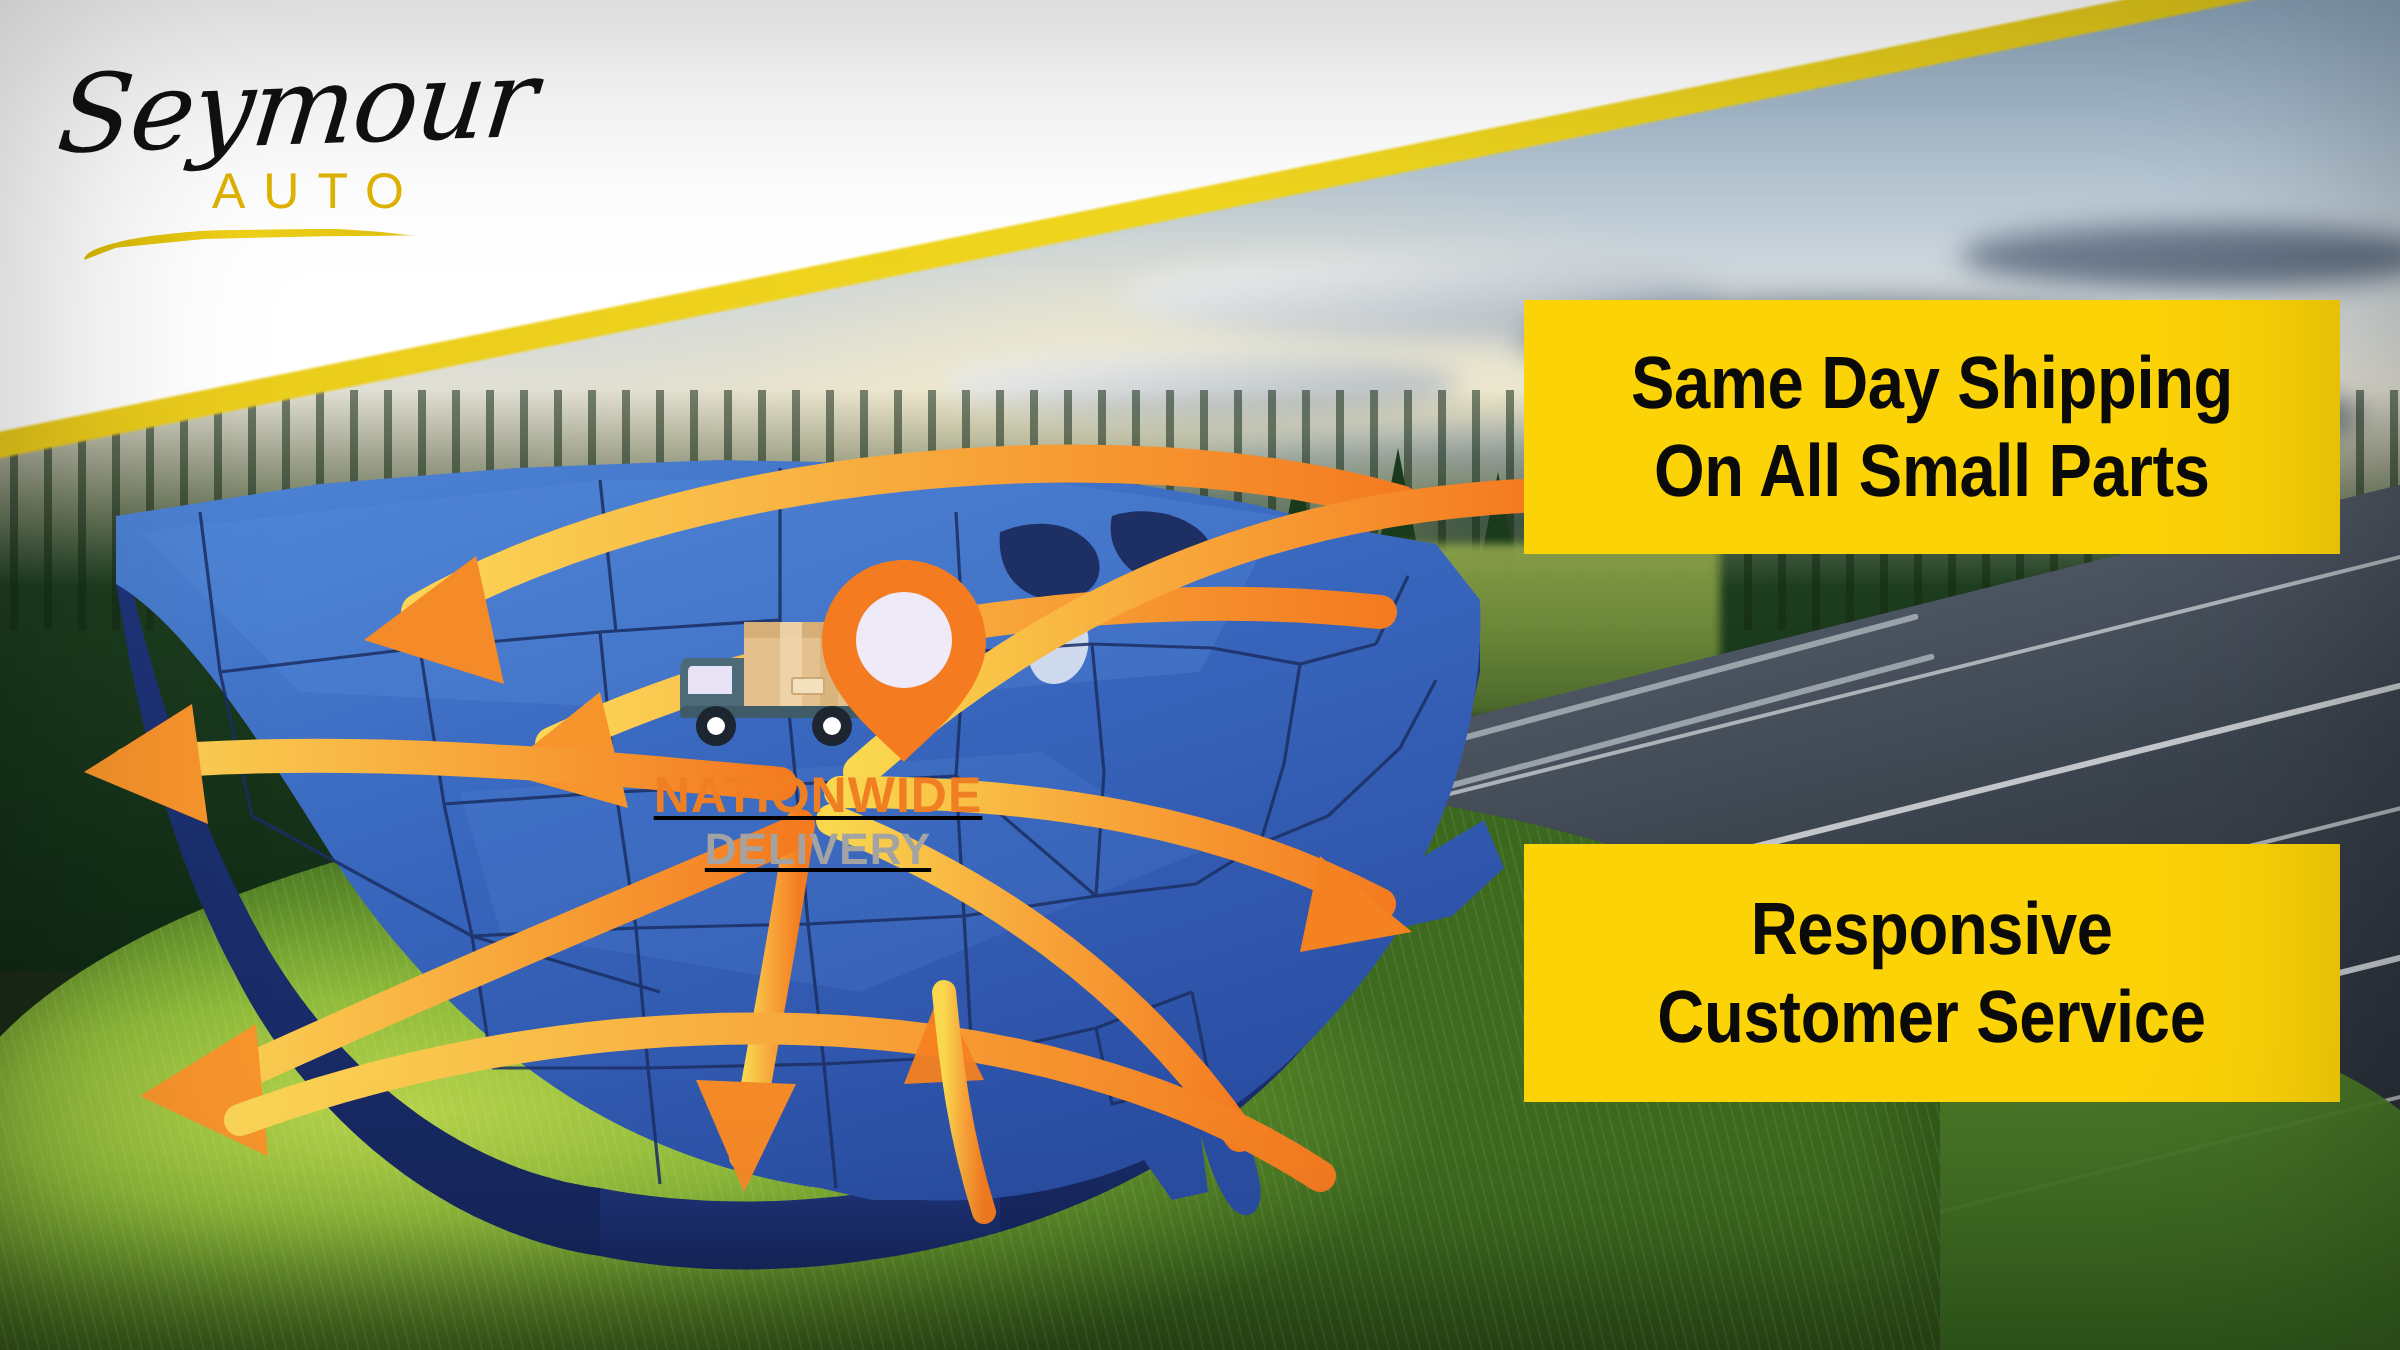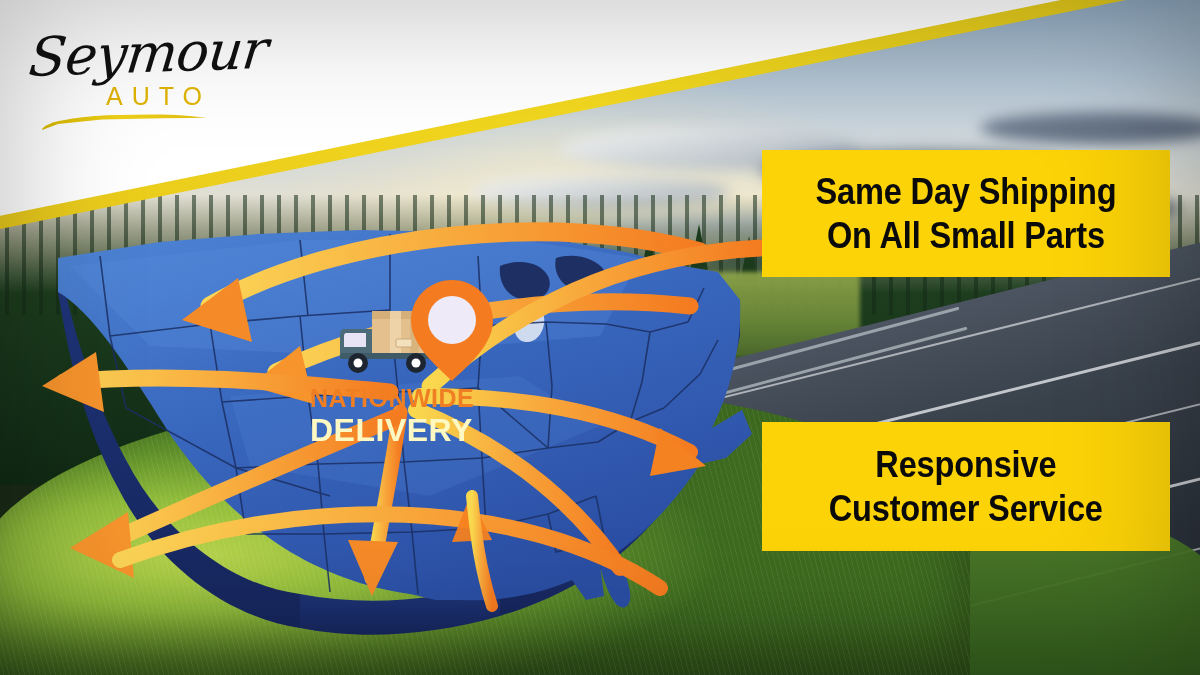--- a/index.html
+++ b/index.html
@@ -129,27 +129,27 @@
   }
 
   
   .map-wrap { position:absolute; left:0px; top:196px; width:800px; height:470px; }
   .map-svg { position:absolute; left:0; top:0; }
 
   
   .pin-group { position:absolute; left:406px; top:278px; width:92px; height:105px; }
   .truck { position:absolute; left:338px; top:305px; width:110px; height:80px; }
   .nd-label {
-    position:absolute; left:310px; top:386px; width:166px;
-    line-height:1.0;
+    position:absolute; left:326px; top:386px; width:166px;
+    text-align:center; line-height:1.0;text-decoration:underline;
   }
   .nd1 { font-family:"Liberation Sans", sans-serif; font-weight:700; font-size:25px;
          color:#ef7f22; letter-spacing:.5px; }
-  .nd2 { font-family:"Liberation Sans", sans-serif; font-weight:700; font-size:32px;
-         color:#fef9c3; letter-spacing:.5px; margin-top:3px; }
+  .nd2 { font-family:"Liberation Sans", sans-serif; font-weight:700; font-size:22px;
+         color:#a3a3a3; letter-spacing:.5px; margin-top:3px; }
 
   
   .panel {
     position:absolute; background:#fcd307;
     display:flex; flex-direction:column; align-items:center; justify-content:center;
     text-align:center;
   }
   .panel .line {
     font-family:"Liberation Sans", sans-serif; font-weight:700;
     color:#0a0a0a; font-size:37px; line-height:1.18;

